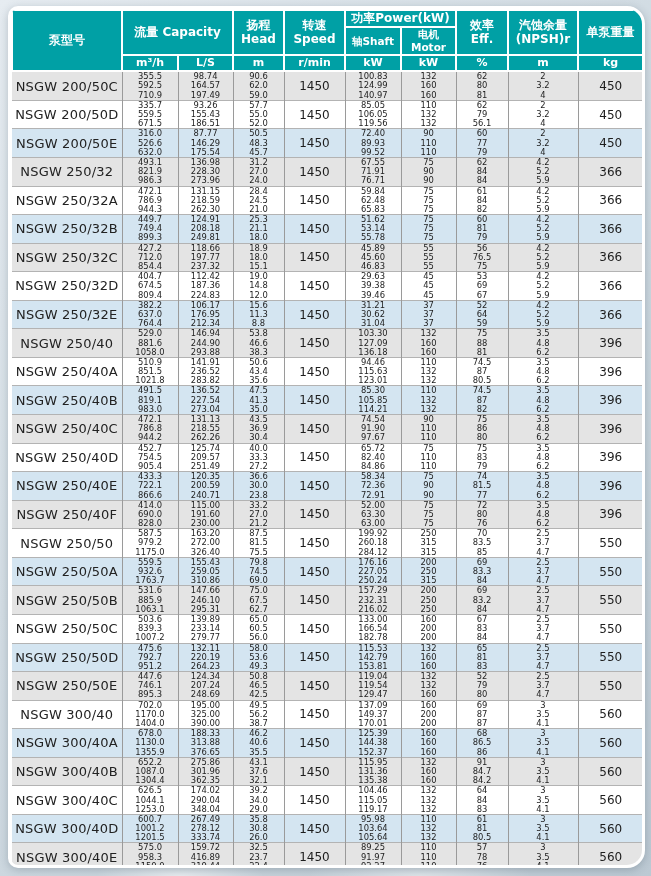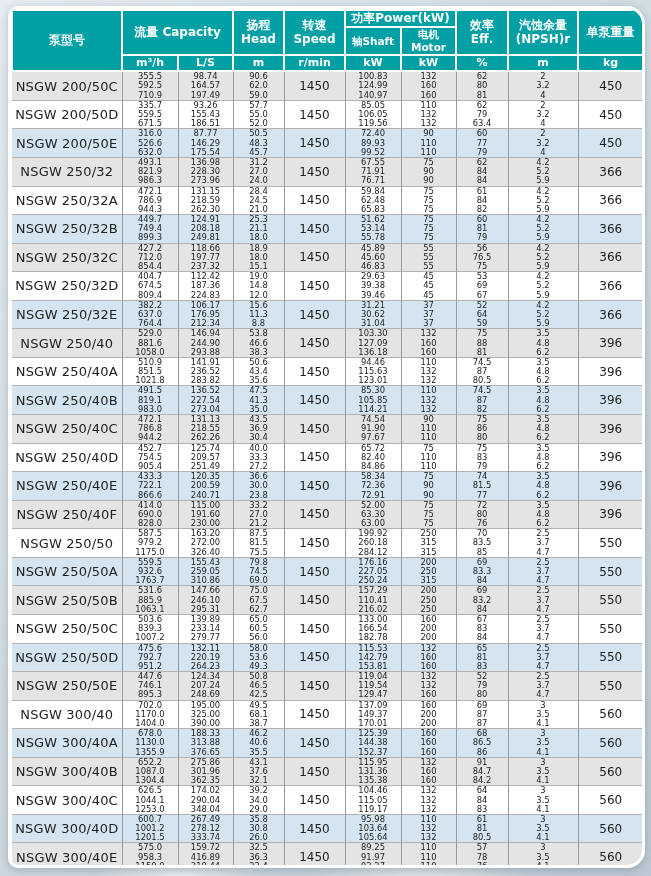--- a/index.html
+++ b/index.html
@@ -184,21 +184,21 @@
               <div class="v">119.56</div>
             </td>
             <td>
               <div class="v">110</div>
               <div class="v">132</div>
               <div class="v">132</div>
             </td>
             <td>
               <div class="v">62</div>
               <div class="v">79</div>
-              <div class="v">63.4</div>
+              <div class="v">56.1</div>
             </td>
             <td>
               <div class="v">2</div>
               <div class="v">3.2</div>
               <div class="v">4</div>
             </td>
             <td class="kg">450</td>
           </tr>
           <tr class="g2">
             <td class="model">NSGW 200/50E</td>
@@ -853,21 +853,21 @@
               <div class="v">295.31</div>
             </td>
             <td>
               <div class="v">75.0</div>
               <div class="v">67.5</div>
               <div class="v">62.7</div>
             </td>
             <td class="speed">1450</td>
             <td>
               <div class="v">157.29</div>
-              <div class="v">110.41</div>
+              <div class="v">232.31</div>
               <div class="v">216.02</div>
             </td>
             <td>
               <div class="v">200</div>
               <div class="v">250</div>
               <div class="v">250</div>
             </td>
             <td>
               <div class="v">69</div>
               <div class="v">83.2</div>
@@ -1007,21 +1007,21 @@
               <div class="v">1170.0</div>
               <div class="v">1404.0</div>
             </td>
             <td>
               <div class="v">195.00</div>
               <div class="v">325.00</div>
               <div class="v">390.00</div>
             </td>
             <td>
               <div class="v">49.5</div>
-              <div class="v">68.1</div>
+              <div class="v">56.2</div>
               <div class="v">38.7</div>
             </td>
             <td class="speed">1450</td>
             <td>
               <div class="v">137.09</div>
               <div class="v">149.37</div>
               <div class="v">170.01</div>
             </td>
             <td>
               <div class="v">160</div>
@@ -1207,21 +1207,21 @@
               <div class="v">958.3</div>
               <div class="v">1150.0</div>
             </td>
             <td>
               <div class="v">159.72</div>
               <div class="v">416.89</div>
               <div class="v">319.44</div>
             </td>
             <td>
               <div class="v">32.5</div>
-              <div class="v">36.3</div>
+              <div class="v">23.7</div>
               <div class="v">22.4</div>
             </td>
             <td class="speed">1450</td>
             <td>
               <div class="v">89.25</div>
               <div class="v">91.97</div>
               <div class="v">92.27</div>
             </td>
             <td>
               <div class="v">110</div>

